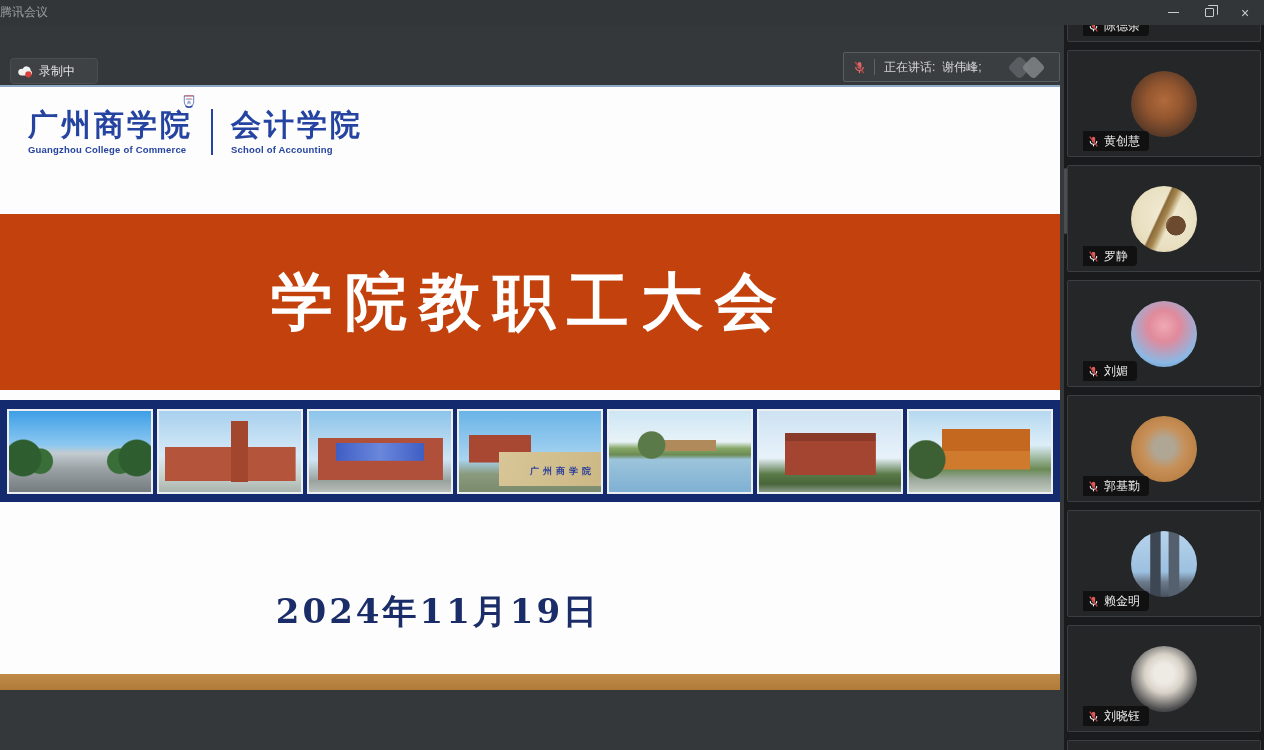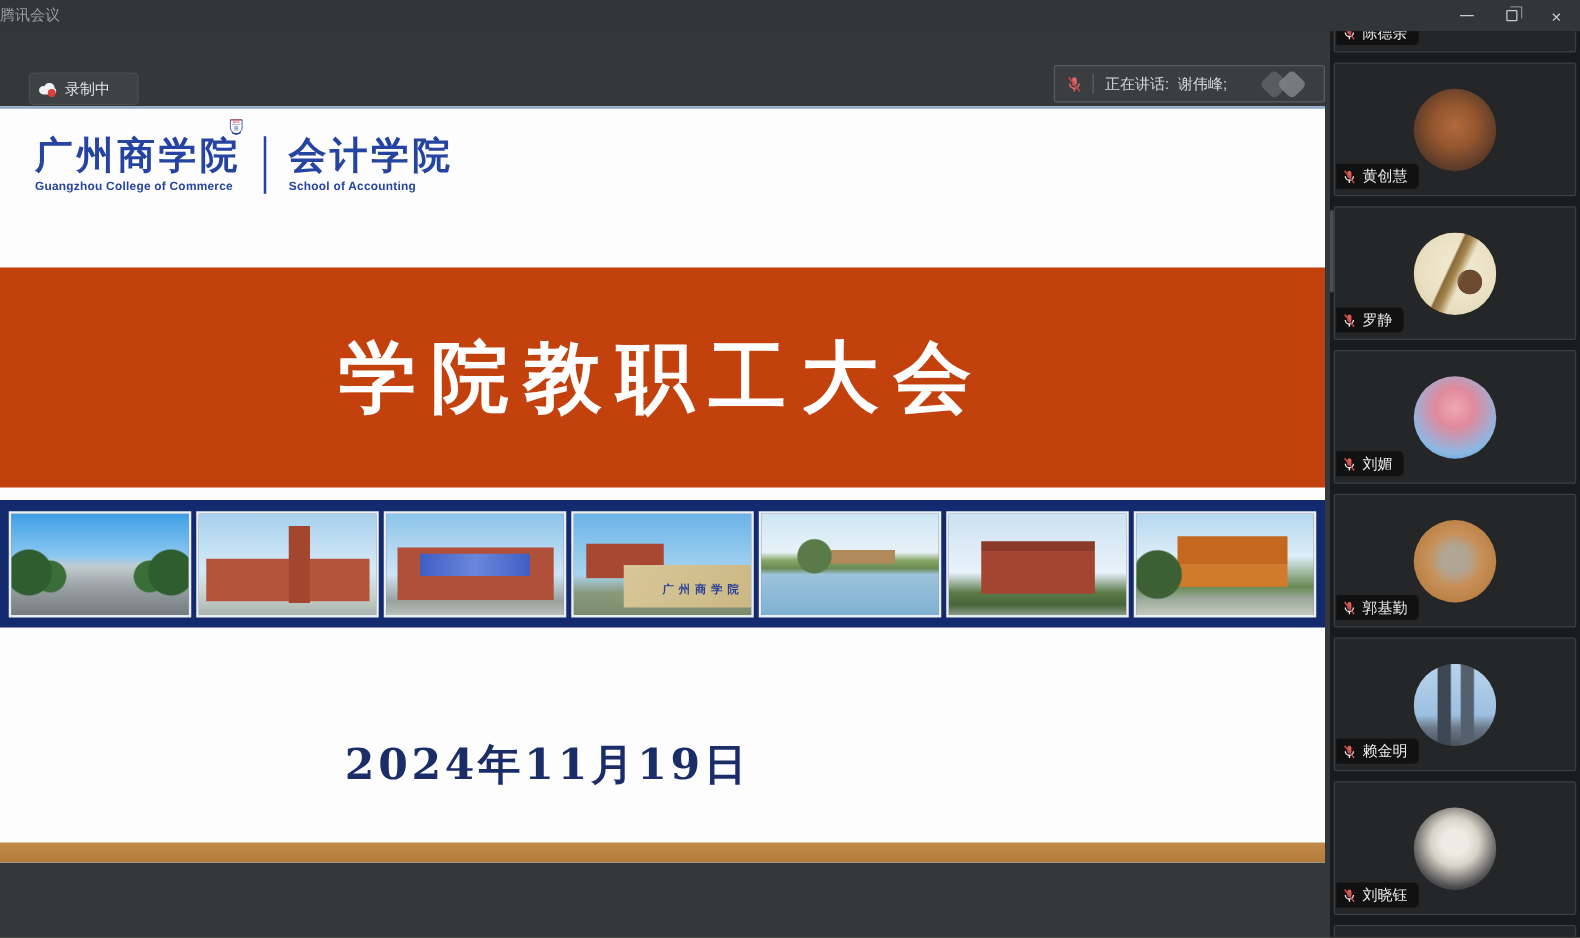--- a/index.html
+++ b/index.html
@@ -19,21 +19,21 @@
     border:1.2px solid #c9cccf; border-left:none; border-bottom:none; border-radius:1px; }
   .ic-close { color:#c9cccf; font-size:14px; line-height:14px; }
 
   
   .content { display:flex; height:725px; }
   .main { position:relative; width:1064px; height:725px; background:#34383b; }
   .sidebar { position:relative; width:200px; height:725px; background:#191b1d; overflow:hidden; padding:0 3px; }
 
   
   .record-badge { position:absolute; left:10px; top:33px; height:26px; display:flex; align-items:center;
-    gap:5px; background:#3e4245; border:1px solid #4a4e51; border-radius:4px; padding:0 22px 0 6px; cursor:pointer;margin-left:13px; }
+    gap:5px; background:#3e4245; border:1px solid #4a4e51; border-radius:4px; padding:0 22px 0 6px; cursor:pointer; }
   .record-badge span { color:#e3e3e3; font-size:12px; }
   .speak-bar { position:absolute; right:4px; top:27px; width:217px; height:30px; background:#3a3e41;
     border:1px solid #595d60; border-radius:2px; display:flex; align-items:center; padding:0 8px; }
   .speak-bar .divider { width:1px; height:16px; background:#5f6366; margin:0 9px 0 7px; }
   .speak-text { color:#d8d8d8; font-size:12px; white-space:nowrap; }
   .diamonds { position:absolute; right:8px; top:3px; width:46px; height:24px; }
   .dm { position:absolute; width:17px; height:17px; border-radius:4px; transform:rotate(45deg); top:3px; }
   .dm1 { left:6px; background:#595d61; }
   .dm2 { left:20px; background:#7d8184; opacity:.9; }
 
@@ -106,21 +106,21 @@
     linear-gradient(115deg, rgba(0,0,0,0) 42%, #8a6a3a 44%, #a5854e 50%, rgba(0,0,0,0) 58%),
     radial-gradient(circle at 68% 60%, #6b4a30 0 16%, rgba(0,0,0,0) 17%),
     radial-gradient(circle at 55% 45%, #f2ecd4 0%, #e9e0c2 60%, #d9cba4 100%); }
   .av-cartoon-girl { background:radial-gradient(circle at 50% 38%, #f0a8b4 0%, #e08a9c 30%, #8cb8e4 70%, #4a88c4 100%); }
   .av-city-skyline { background:
     linear-gradient(90deg, rgba(0,0,0,0) 28%, #3d4754 30% 44%, rgba(0,0,0,0) 46% 56%, #55606e 58% 72%, rgba(0,0,0,0) 74%),
     linear-gradient(180deg,#b8d4ec 0%,#9cc0e0 62%,#6a7888 78%,#48525e 100%); }
   .av-mars-rover { background:radial-gradient(circle at 50% 48%, #b0a694 0 22%, #c79058 45%, #b87e42 78%, #a06a34 100%); }
   .av-woman-white-blazer { background:radial-gradient(circle at 50% 42%, #eeeae4 0 20%, #d8d2c8 38%, #4a4a4c 72%, #333436 100%); }
 
-  .name-badge { position:absolute; left:1px; bottom:5px; display:flex; align-items:center; gap:4px;
+  .name-badge { position:absolute; left:15px; bottom:5px; display:flex; align-items:center; gap:4px;
     background:rgba(12,12,12,.8); border-radius:0 4px 4px 0; padding:3px 9px 3px 4px; }
   .name-badge span { color:#eaeaea; font-size:12px; line-height:14px; white-space:nowrap; }
 
   .scroll-thumb { position:absolute; left:0; top:143px; width:3px; height:66px;
     background:#5c5f62; border-radius:2px; opacity:.75; cursor:pointer; }
 
   svg { display:block; }
 </style>
 </head>
 <body>

